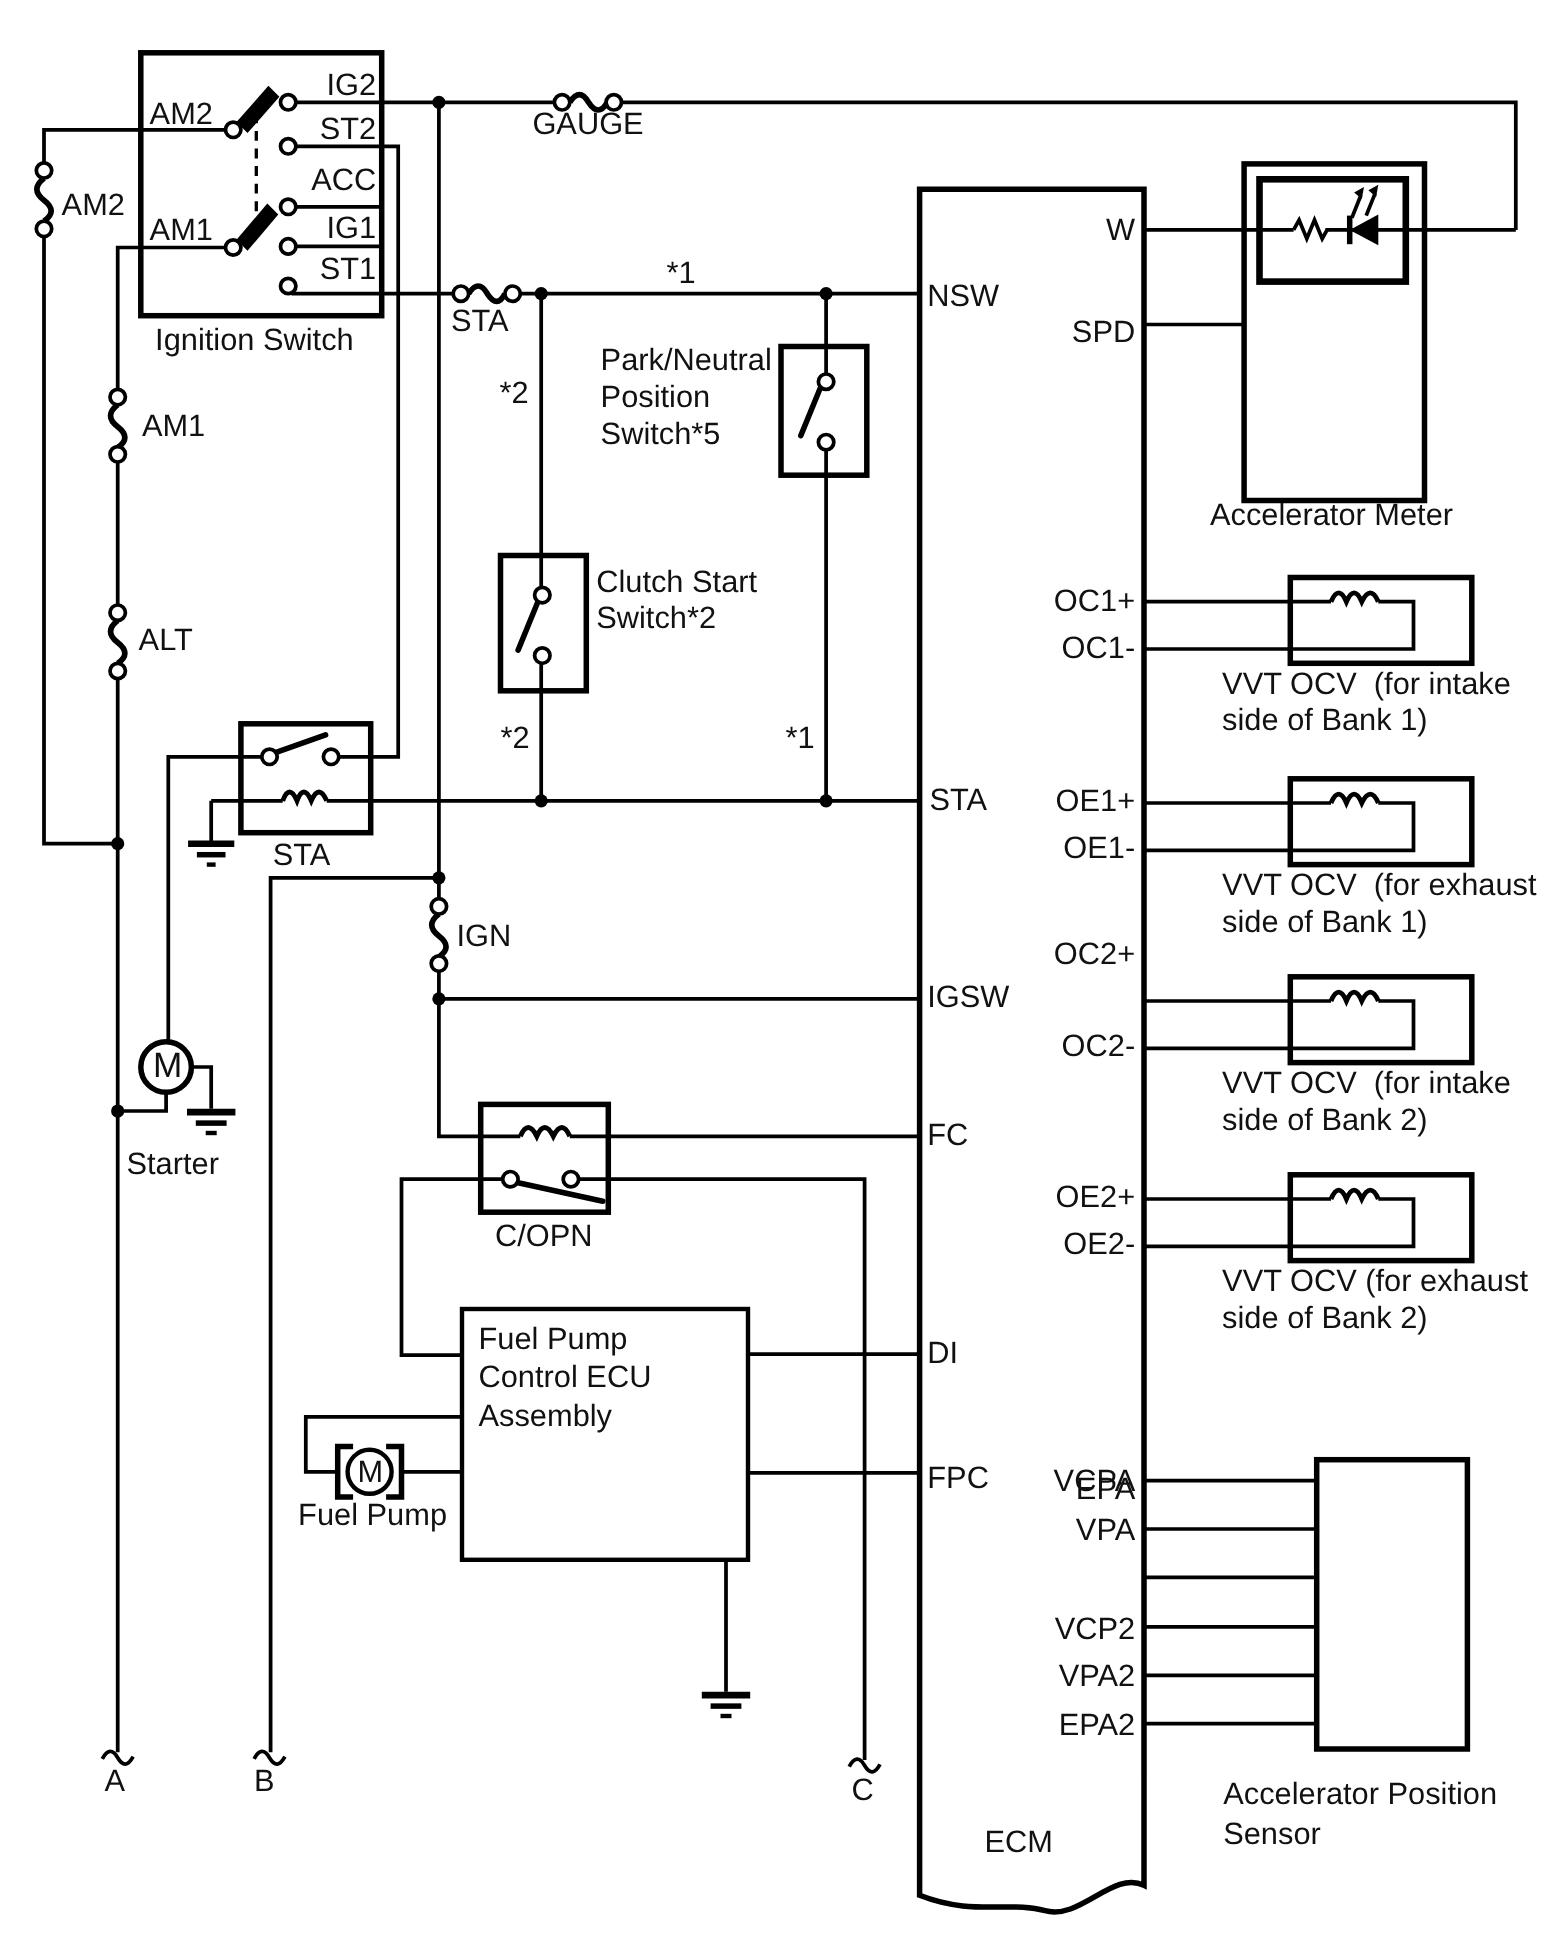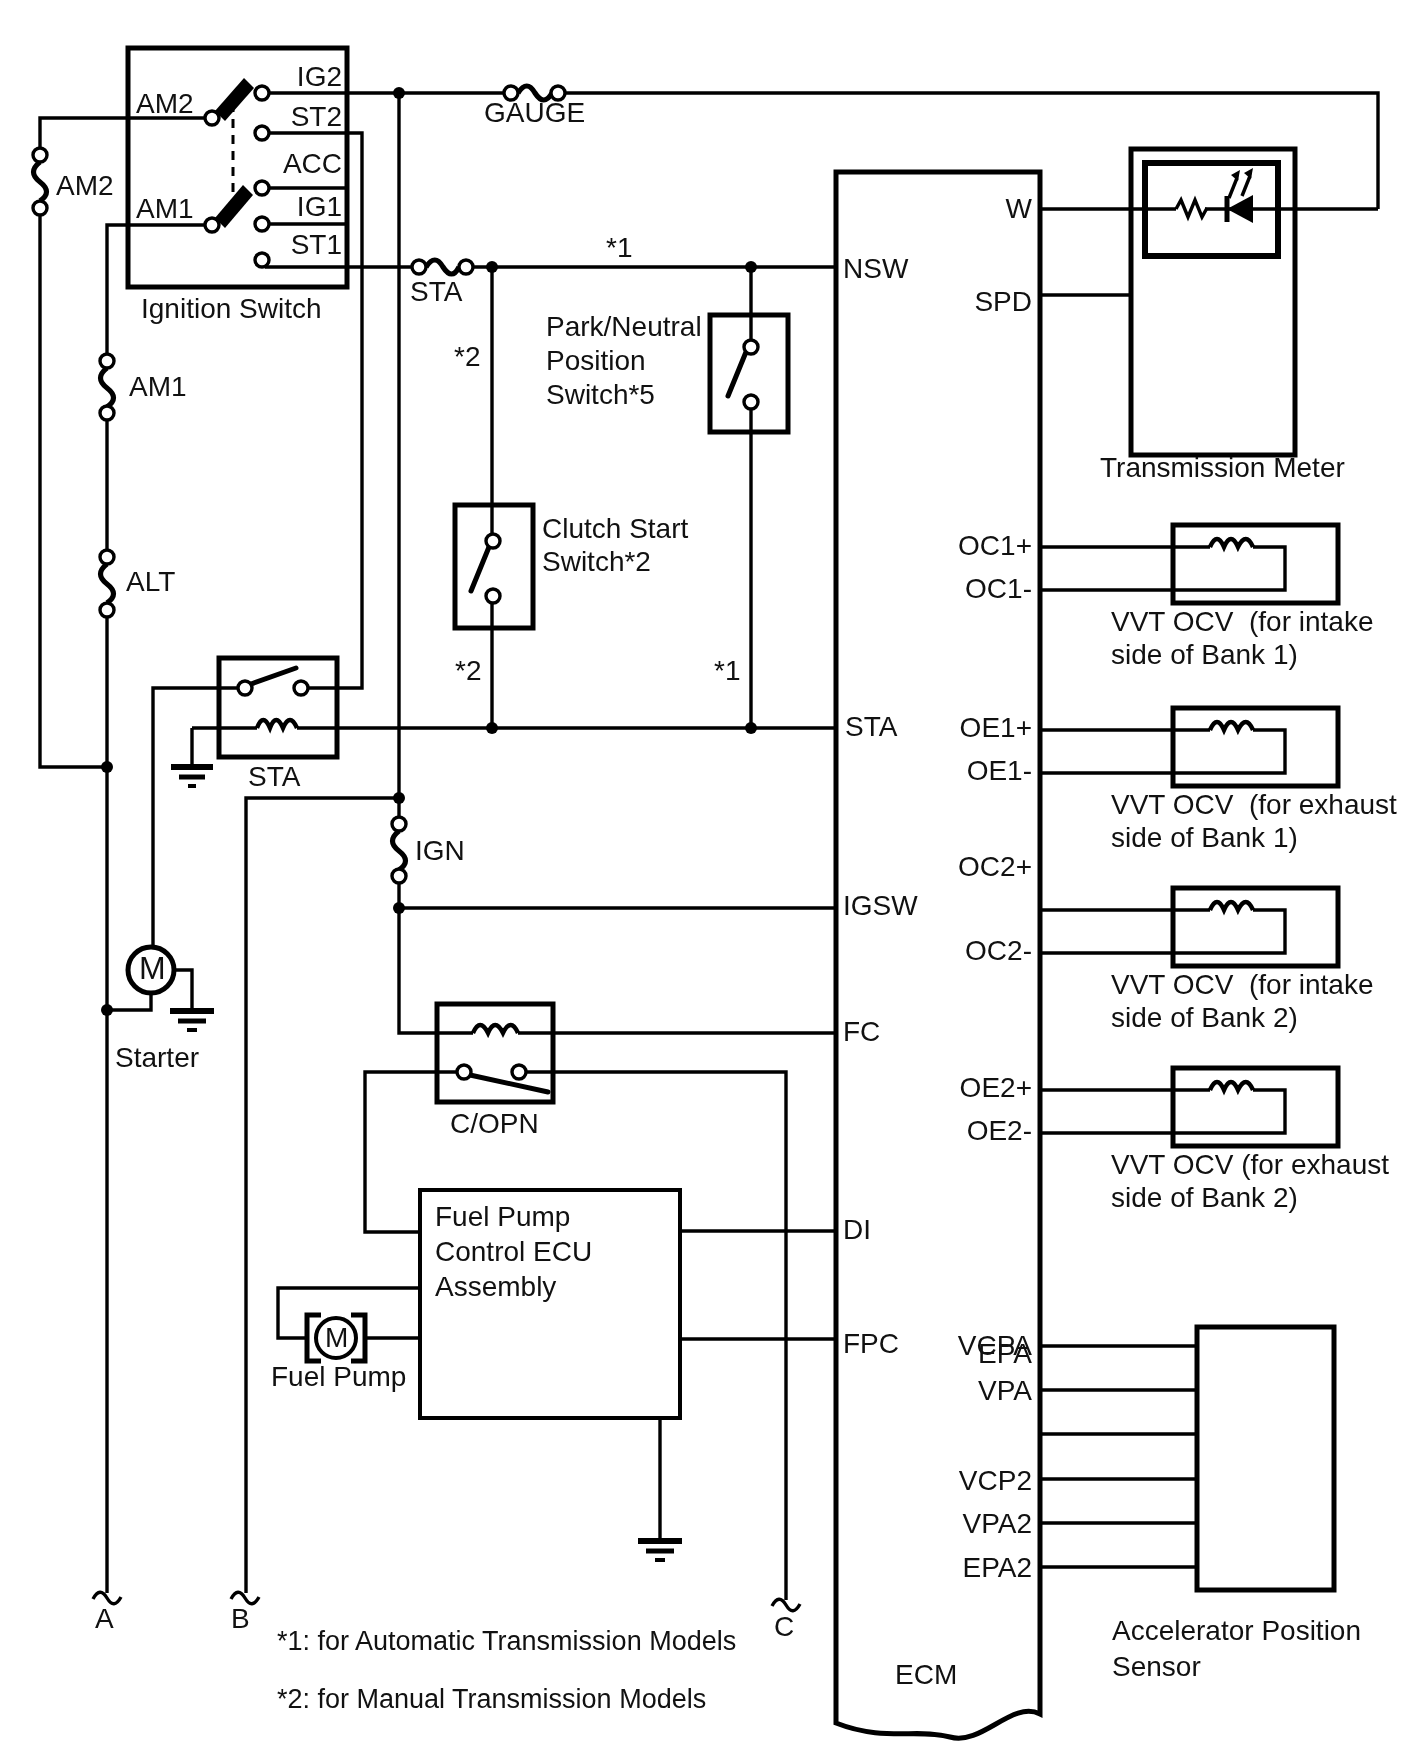--- a/index.html
+++ b/index.html
@@ -279,34 +279,32 @@
 <div class="lbl ra" style="right:392px;top:1073px">OE2+</div>
 <div class="lbl ra" style="right:392px;top:1116px">OE2-</div>
 <div class="lbl ra" style="right:392px;top:1331px">VCPA</div>
 <div class="lbl ra" style="right:392px;top:1376px">VPA</div>
 <div class="lbl ra" style="right:392px;top:1339px">EPA</div>
 <div class="lbl ra" style="right:392px;top:1466px">VCP2</div>
 <div class="lbl ra" style="right:392px;top:1509px">VPA2</div>
 <div class="lbl ra" style="right:392px;top:1553px">EPA2</div>
 
 <div class="lbl" style="left:895px;top:1660px">ECM</div>
-<div class="lbl" style="left:1100px;top:453px">Transmission Meter</div>
+<div class="lbl" style="left:1100px;top:453px">Accelerator Meter</div>
 
 <div class="lbl" style="left:1111px;top:607px">VVT OCV  (for intake</div>
 <div class="lbl" style="left:1111px;top:640px">side of Bank 1)</div>
 <div class="lbl" style="left:1111px;top:790px">VVT OCV  (for exhaust</div>
 <div class="lbl" style="left:1111px;top:823px">side of Bank 1)</div>
 <div class="lbl" style="left:1111px;top:970px">VVT OCV  (for intake</div>
 <div class="lbl" style="left:1111px;top:1003px">side of Bank 2)</div>
 <div class="lbl" style="left:1111px;top:1150px">VVT OCV (for exhaust</div>
 <div class="lbl" style="left:1111px;top:1183px">side of Bank 2)</div>
 
 <div class="lbl" style="left:1112px;top:1616px">Accelerator Position</div>
 <div class="lbl" style="left:1112px;top:1652px">Sensor</div>
 
 <div class="lbl" style="left:95px;top:1604px">A</div>
 <div class="lbl" style="left:231px;top:1604px">B</div>
 <div class="lbl" style="left:774px;top:1612px">C</div>
 
-<div class="lbl sm" style="left:277px;top:1626px">*1: for Automatic Transmission Models</div>
-<div class="lbl sm" style="left:277px;top:1684px">*2: for Manual Transmission Models</div>
 
 </div>
 
 </body></html>

